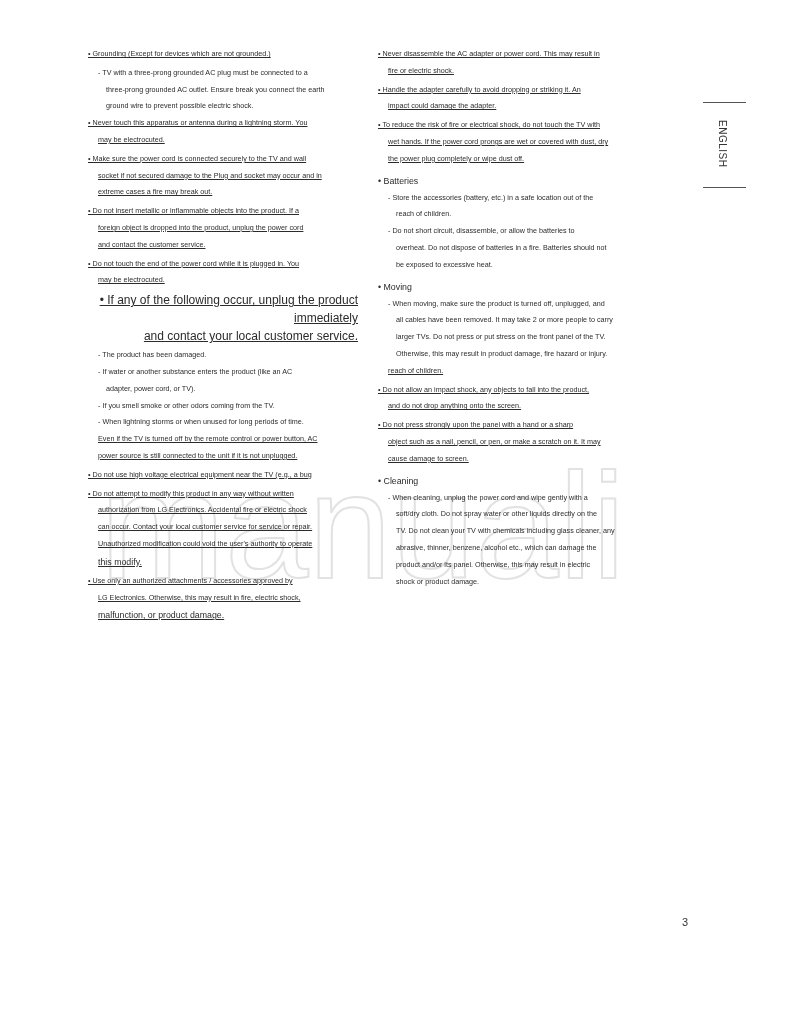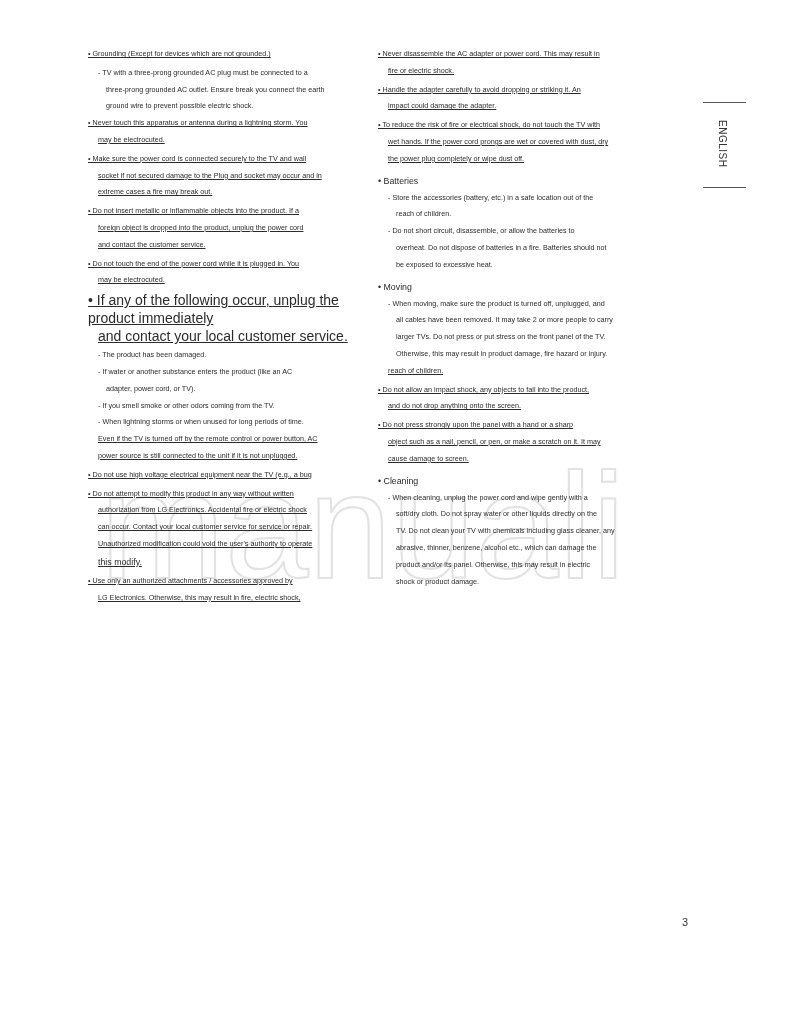--- a/index.html
+++ b/index.html
@@ -5,21 +5,21 @@
   html, body { margin: 0; padding: 0; background: #ffffff; }
   body { width: 800px; height: 1036px; position: relative; overflow: hidden;
          font-family: "Liberation Sans", sans-serif; color: #2b2b2b; }
   .col { position: absolute; top: 46px; }
   .col-left { left: 88px; width: 270px; }
   .col-right { left: 378px; width: 265px; }
   .item { font-size: 7.2px; line-height: 16.8px; margin: 0 0 2px 0; text-decoration: underline; }
   .item .indent { padding-left: 10px; }
   .sub { font-size: 7.2px; line-height: 16.8px; padding-left: 10px; }
   .sub .cont { padding-left: 8px; }
-  .big { font-size: 14px; line-height: 18px; }
+  .big { font-size: 12px; line-height: 18px; text-align: right; }
   .heading { font-size: 8.8px; line-height: 18px; margin-top: 4px; }
   p { margin: 0; }
   .side-tab { position: absolute; left: 703px; top: 102px; width: 43px; height: 86px; }
   .side-tab .rule { position: absolute; left: 0; width: 43px; height: 1px; background: #555; }
   .side-tab .rule.top { top: 0; }
   .side-tab .rule.bottom { top: 85px; }
   .side-tab .label { position: absolute; left: 14px; top: 18px; writing-mode: vertical-rl;
                      font-size: 10px; letter-spacing: 0.5px; color: #333; }
   .page-num { position: absolute; left: 682px; top: 916px; font-size: 11px; color: #333; }
   .watermark { position: absolute; left: 100px; top: 460px; width: 600px; height: 120px;
@@ -86,20 +86,21 @@
     <div class="item">
       <p>• Do not attempt to modify this product in any way without written</p>
       <p class="indent">authorization from LG Electronics. Accidental fire or electric shock</p>
       <p class="indent">can occur. Contact your local customer service for service or repair.</p>
       <p class="indent">Unauthorized modification could void the user's authority to operate</p>
       <p class="indent" style="font-size: 8.8px; line-height: 18px;">this modify.</p>
     </div>
     <div class="item">
       <p>• Use only an authorized attachments / accessories approved by</p>
       <p class="indent">LG Electronics. Otherwise, this may result in fire, electric shock,</p>
+      <p class="indent" style="font-size: 8.8px; line-height: 18px;">malfunction, or product damage.</p>
     </div>
   </div>
 <div class="col col-right" id="right-col">
     <div class="item">
       <p>• Never disassemble the AC adapter or power cord. This may result in</p>
       <p class="indent">fire or electric shock.</p>
     </div>
     <div class="item">
       <p>• Handle the adapter carefully to avoid dropping or striking it. An</p>
       <p class="indent">impact could damage the adapter.</p>

